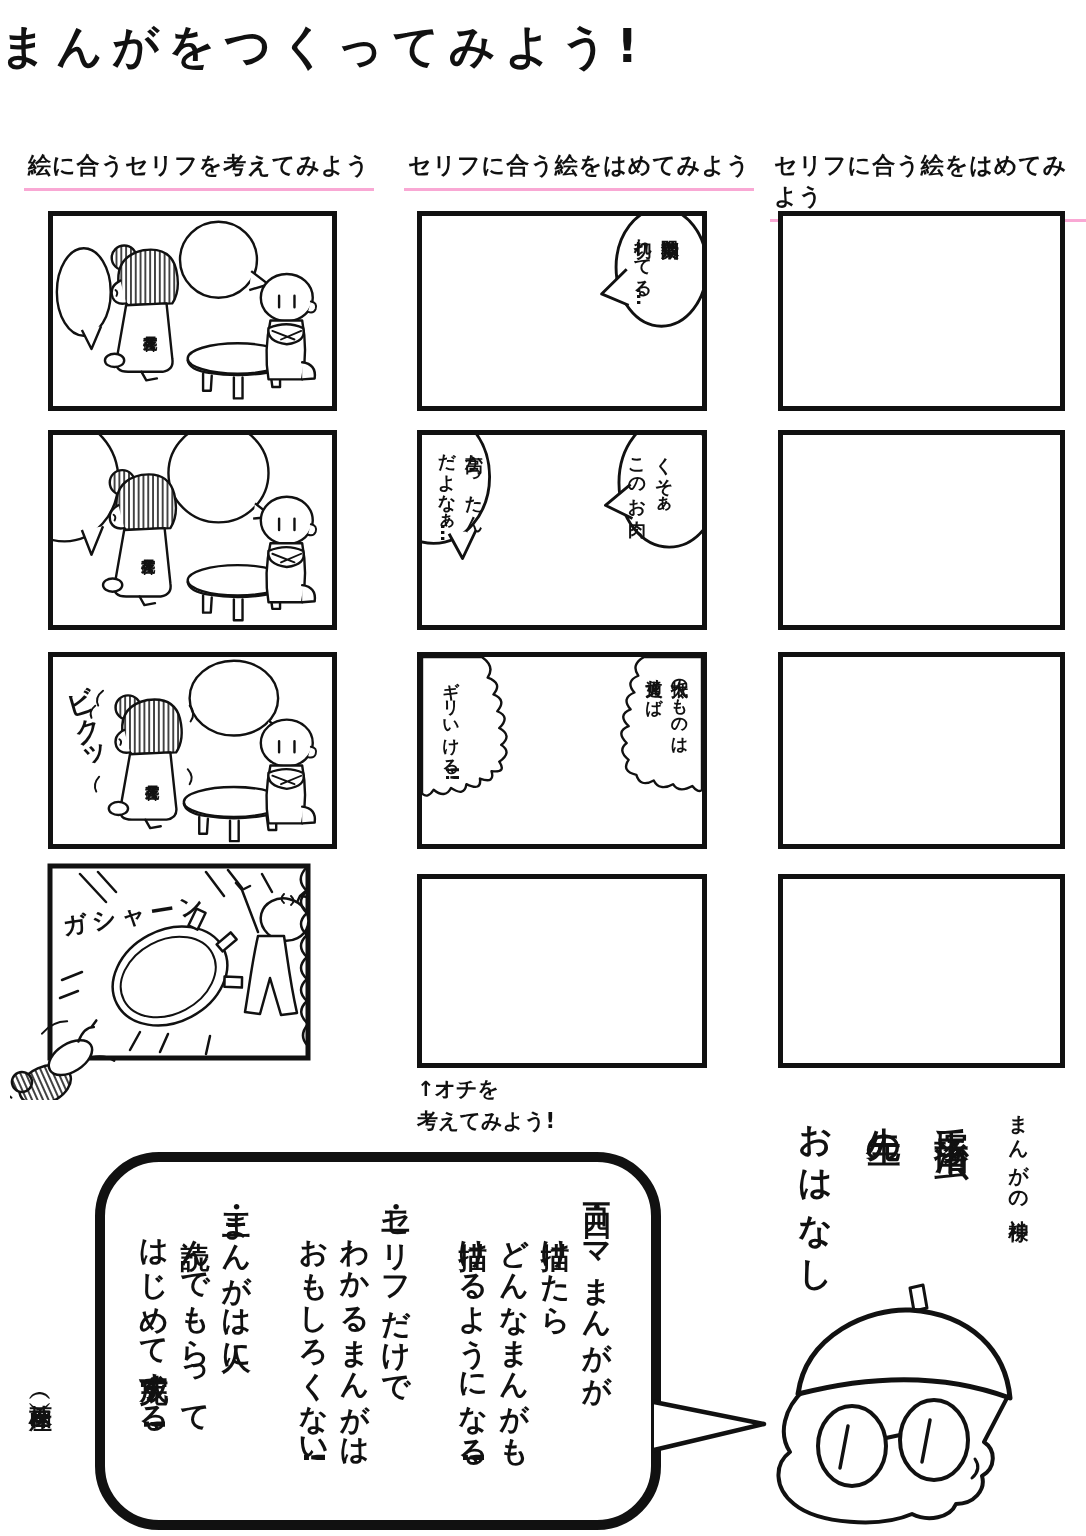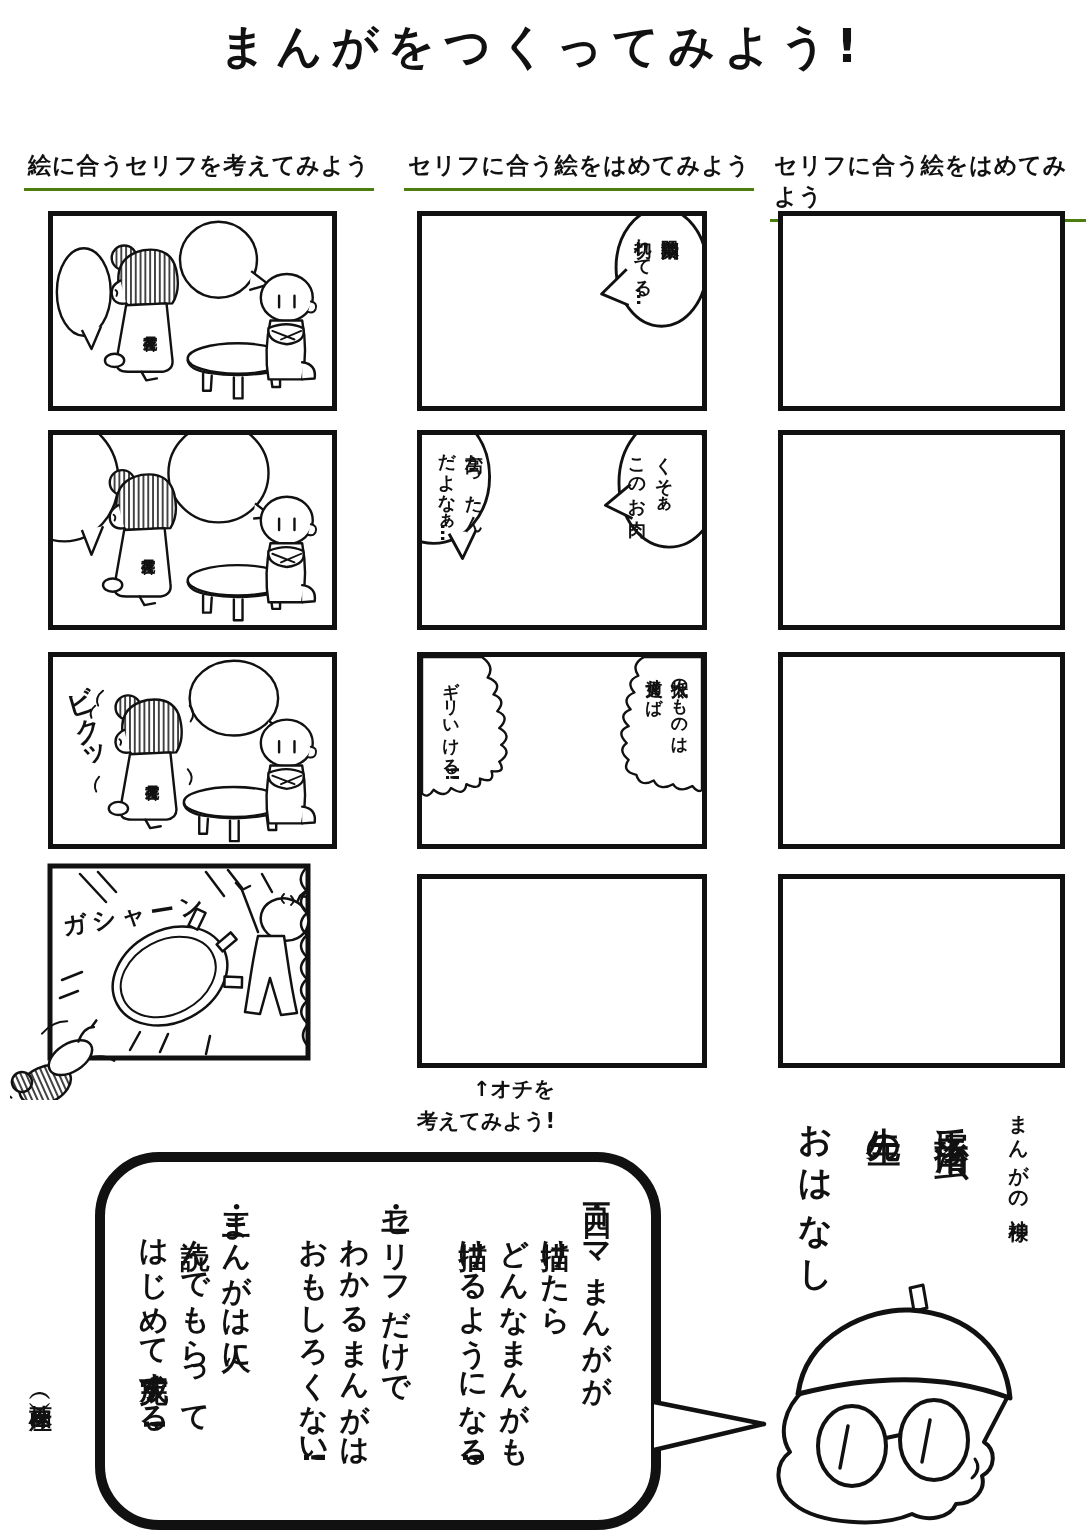--- a/index.html
+++ b/index.html
@@ -10,46 +10,46 @@
     color:#111;
     font-family:"DejaVu Sans",sans-serif;
     font-weight:700;
     overflow:hidden;
   }
   .abs{position:absolute;}
   .pre{white-space:pre-line;}
   .v{writing-mode:vertical-rl;text-orientation:mixed;white-space:pre-line;}
   .title{
     left:0;right:0;top:16px;
-    text-align:center;
+    text-align:left;
     font-size:46px;
     letter-spacing:9px;
   }
   .colhdr{
     top:150px;
     font-size:23px;
     letter-spacing:1px;
-    border-bottom:3px solid #4d7c0f;
+    border-bottom:3px solid #f9a8d4;
     padding:0 4px 7px 4px;
   }
   .panel{
     position:absolute;
     border:5px solid #111;
     background:#fff;
     box-sizing:border-box;
   }
   .panel > svg.art{position:absolute;left:0;top:0;width:100%;height:100%;}
   .otext{position:absolute;line-height:1.45;}
   .shirt{font-size:14px;line-height:1.05;letter-spacing:1px;}
   .sfx-biku{font-size:27px;letter-spacing:2px;transform:rotate(-16deg);}
   .sfx-gashan{font-size:24px;letter-spacing:5px;transform:rotate(-9deg);white-space:nowrap;}
   .btxt{font-size:18px;line-height:1.5;}
   .footnote{
     left:417px;top:1074px;
-    font-size:21px;line-height:1.5;text-align:right;
+    font-size:21px;line-height:1.5;
   }
   .kicker{
     left:1006px;top:1100px;
     font-size:20px;letter-spacing:3px;height:170px;
   }
   .tz-heading{
     left:770px;top:1100px;
     width:216px;height:210px;
     font-size:34px;letter-spacing:6px;line-height:2.0;
   }

